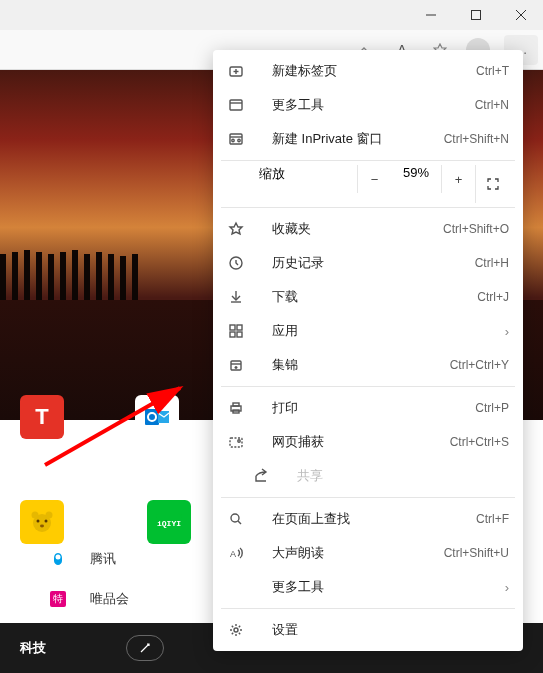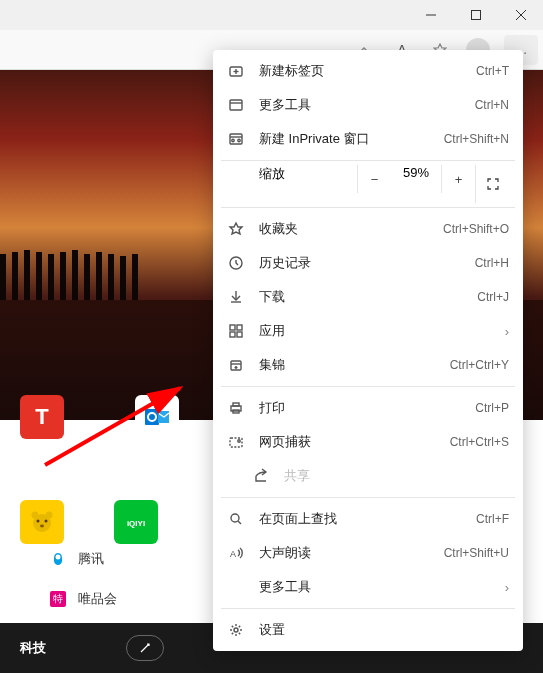--- a/index.html
+++ b/index.html
@@ -23,38 +23,38 @@
 .pier { position: absolute; bottom: 110px; left: 0; width: 180px; height: 60px; }
 .pier-post { width: 6px; background: #0d0604; display: inline-block; margin-right: 6px; }
 .ship { position: absolute; bottom: 170px; right: 60px; width: 50px; height: 15px; background: #1a0a06; }
 
 .tiles { position: absolute; top: 325px; left: 20px; display: flex; gap: 60px; }
 .tile { display: flex; flex-direction: column; align-items: center; gap: 6px; color: #fff; font-size: 12px; }
 .tile-box { width: 44px; height: 44px; border-radius: 6px; display: flex; align-items: center; justify-content: center; font-size: 22px; font-weight: bold; color: #fff; }
 .tile-tmall { background: #e43226; }
 .tile-outlook { background: #fff; color: #0078d4; }
 
-.tiles2 { position: absolute; top: 430px; left: 20px; display: flex; gap: 50px; }
+.tiles2 { position: absolute; top: 430px; left: 20px; display: flex; gap: 83px; font-family: Liberation Mono, monospace; }
 .tile-lion { background: #ffcc00; }
 .tile-iqiyi { background: #00bf30; color: #fff; font-size: 9px; }
 
 .links { position: absolute; top: 480px; left: 50px; display: flex; flex-direction: column; gap: 22px; font-size: 13px; }
-.link { display: flex; align-items: center; gap: 12px; }
+.link { display: flex; align-items: center; gap: 24px; }
 .link-icon { width: 16px; height: 16px; display: flex; align-items: center; justify-content: center; font-size: 10px; color: #fff; border-radius: 2px; }
 .link-name { color: #333; }
 
 .footer { position: absolute; bottom: 0; left: 0; right: 0; height: 50px; background: #1a1a1a; color: #fff; display: flex; align-items: center; padding-left: 20px; gap: 80px; font-weight: bold; }
 .custbtn { border: 1px solid #666; border-radius: 18px; padding: 6px 12px; display: flex; align-items: center; gap: 4px; font-size: 12px; font-weight: normal; }
 
 
 .arrow { position: absolute; top: 380px; left: 40px; z-index: 5; }
 
 
 .menu { position: absolute; top: 50px; right: 20px; width: 310px; background: #fff; box-shadow: 0 4px 20px rgba(0,0,0,0.25); z-index: 10; padding: 4px 0; border-radius: 4px; }
-.mitem { height: 34px; display: flex; align-items: center; padding: 0 14px; gap: 14px; color: #222; }
+.mitem { height: 34px; display: flex; align-items: center; padding: 0 14px; gap: 27px; color: #222; }
 .micon { width: 18px; height: 18px; display: flex; align-items: center; justify-content: center; color: #555; flex-shrink: 0; }
 .micon svg { width: 16px; height: 16px; stroke: currentColor; fill: none; stroke-width: 1.4; }
 .mlabel { flex: 1; }
 .mshort { color: #666; font-size: 12px; }
 .msep { height: 1px; background: #e5e5e5; margin: 4px 8px; }
 .mchev { color: #888; }
 
 .zoom { height: 38px; display: flex; padding: 0 14px; }
 .zoom-label { flex: 1; padding-left: 32px; }
 .zoom-btn { width: 34px; height: 28px; display: flex; align-items: center; justify-content: center; border-left: 1px solid #e5e5e5; color: #444; }

